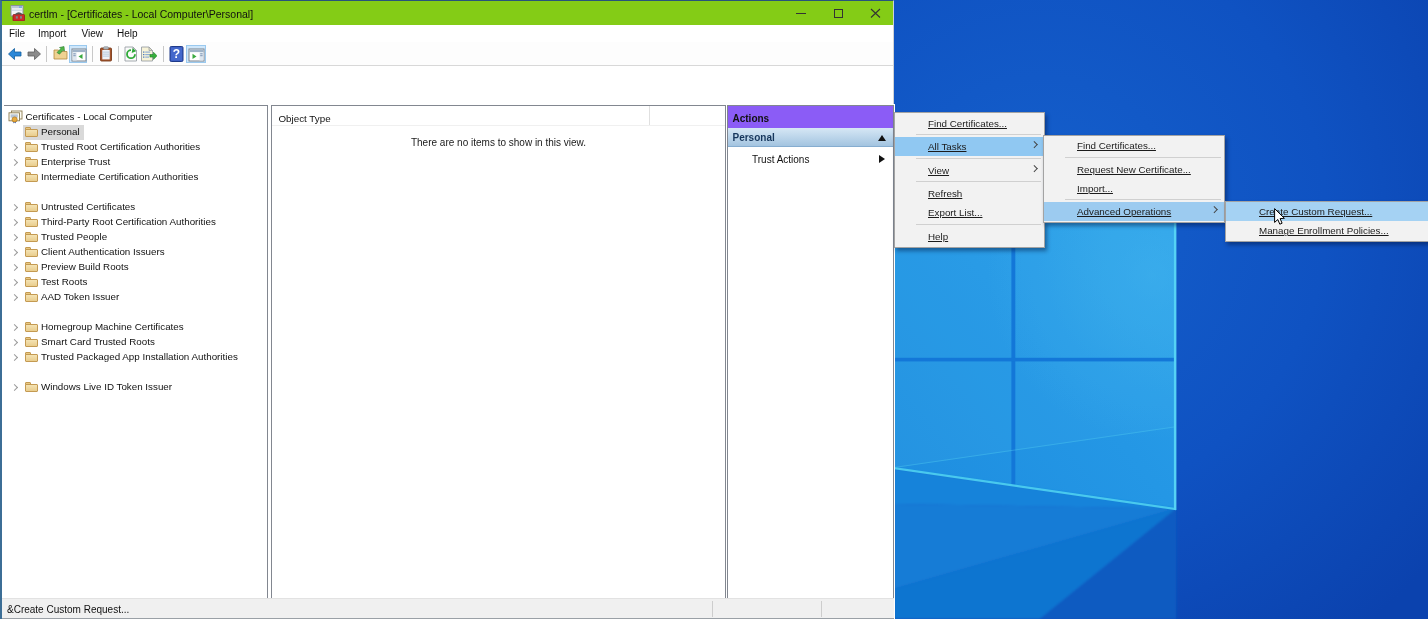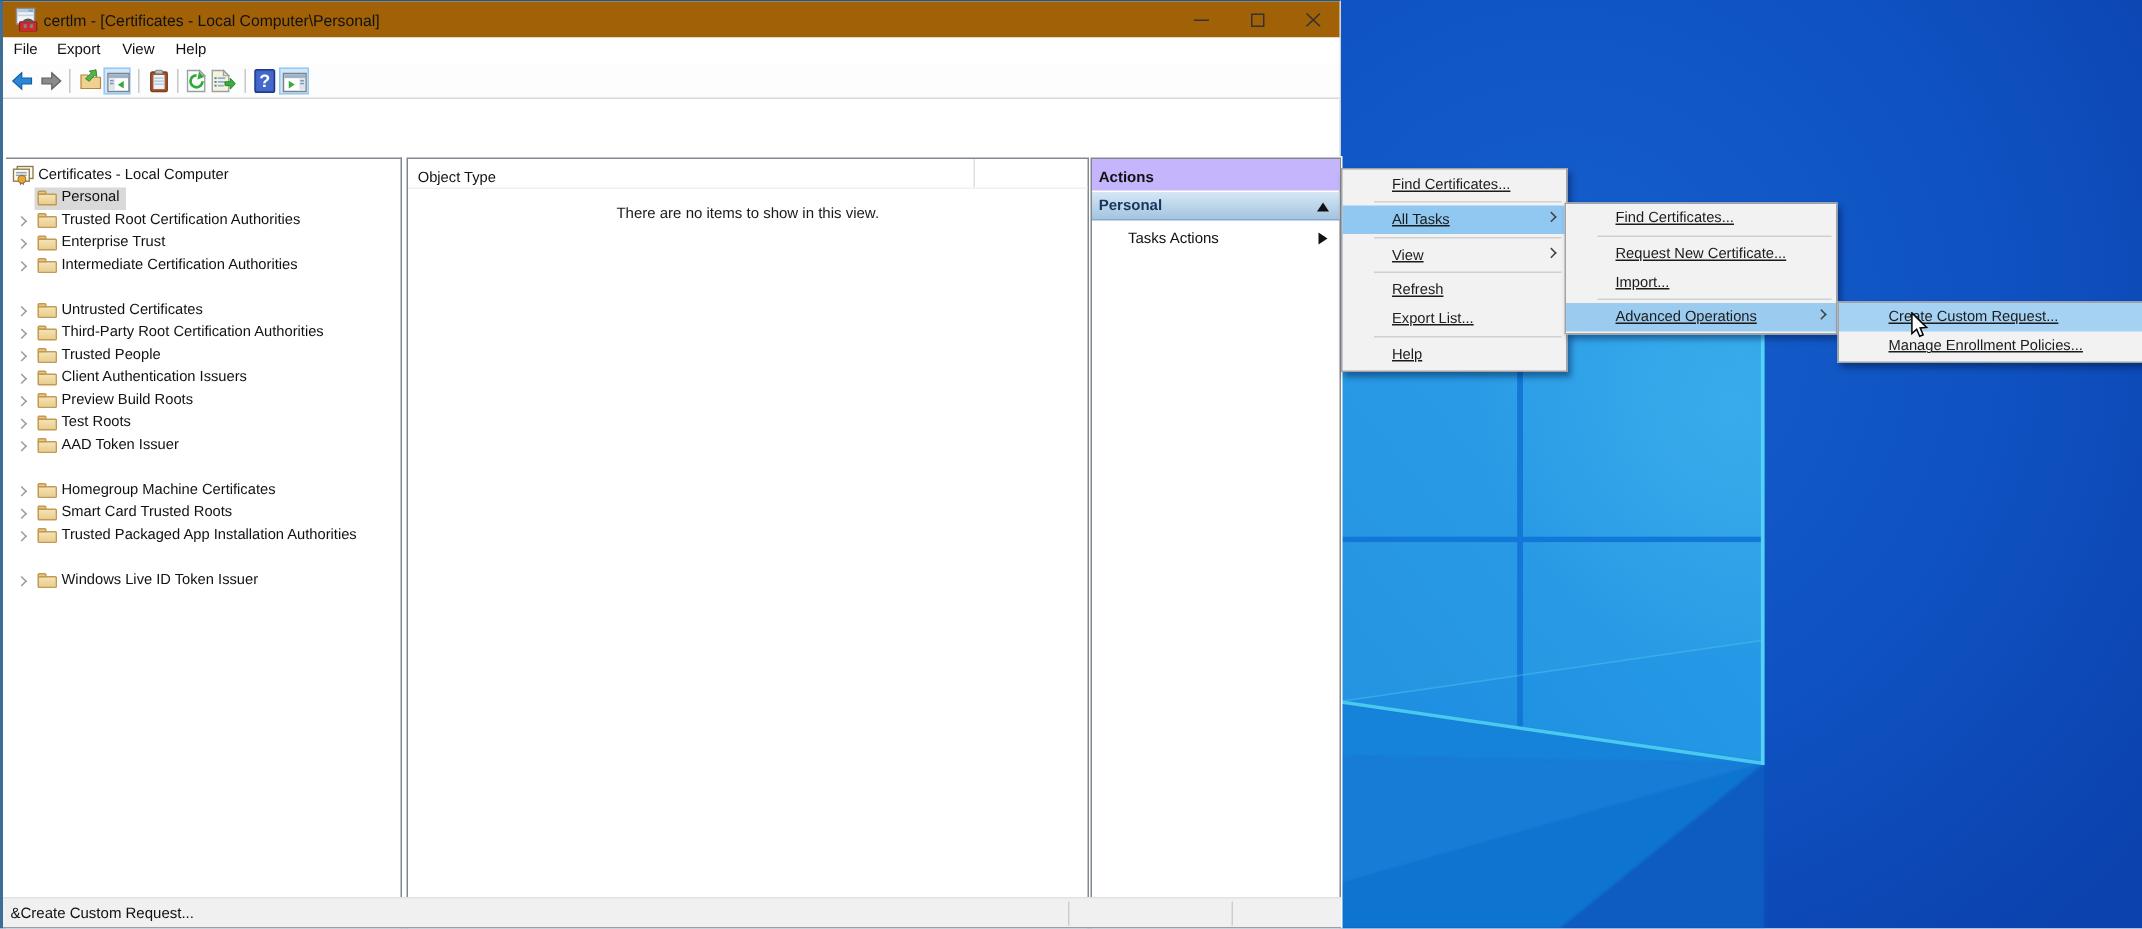--- a/index.html
+++ b/index.html
@@ -2,21 +2,21 @@
 <html><head>
 <meta charset="utf-8">
 <style>
 * { margin:0; padding:0; box-sizing:border-box; }
 html,body { width:1428px; height:619px; overflow:hidden; font-family:"Liberation Sans", sans-serif; }
 #stage { position:relative; width:1428px; height:619px; overflow:hidden; background:#0c4da8; }
 #wallpaper { position:absolute; left:0; top:0; }
 
 #win { position:absolute; left:0; top:0; width:894px; height:619px; background:#fff;
   border-top:1.5px solid #28547c; border-left:2px solid #3c6e96; border-right:1px solid #cfd2d6; }
-#titlebar { position:absolute; left:0; top:0; width:100%; height:24px; background:#a16207; }
+#titlebar { position:absolute; left:0; top:0; width:100%; height:24px; background:#84cc16; }
 #titletext { position:absolute; left:27px; top:7px; font-size:10.5px; color:#111; letter-spacing:0px; }
 .caption { position:absolute; top:0; width:30px; height:24px; }
 #menubar { position:absolute; left:0; top:24px; width:100%; height:17px; background:#fff; font-size:10px; color:#111; }
 .mi { position:absolute; top:3px; }
 #toolbar { position:absolute; left:0; top:41px; width:100%; height:24px; background:#fdfdfd; border-bottom:1px solid #d8d8d8; }
 .tsep { position:absolute; top:4px; width:1px; height:16px; background:#c8c8c8; }
 .tbtn { position:absolute; top:3px; width:18px; height:18px; }
 .tbtn.hl { background:#cfe7fb; border:1px solid #9ac9ef; }
 
 #content { position:absolute; left:2px; top:66px; width:891px; height:531px; background:#fff;margin-top:37px; }
@@ -110,21 +110,21 @@
           </svg>
       </div>
       <div class="caption" style="left:860px">
         <svg width="30" height="24">
             <path d="M9,8 L18,16.5 M18,8 L9,16.5" stroke="#333" stroke-width="1.1"></path>
           </svg>
       </div>
     </div>
     <div id="menubar">
       <span class="mi" style="left:7px">File</span>
-      <span class="mi" style="left:36px">Export</span>
+      <span class="mi" style="left:36px">Import</span>
       <span class="mi" style="left:79.5px">View</span>
       <span class="mi" style="left:115px">Help</span>
     </div>
     <div id="toolbar">
       <svg width="16" height="16" viewBox="0 0 16 16" style="position:absolute;left:5px;top:4px">
         <path d="M7.5,2.5 L1.5,8 L7.5,13.5 L7.5,10 L14,10 L14,6 L7.5,6 Z" fill="#2a87d8" stroke="#135f9e" stroke-width="0.8"></path>
       </svg>
       <svg width="16" height="16" viewBox="0 0 16 16" style="position:absolute;left:24px;top:4px">
         <path d="M8.5,2.5 L14.5,8 L8.5,13.5 L8.5,10 L2,10 L2,6 L8.5,6 Z" fill="#8b8b8b" stroke="#5e5e5e" stroke-width="0.8"></path>
       </svg>
@@ -319,28 +319,28 @@
             <span class="lbl" style="left:37px">Windows Live ID Token Issuer</span>
           </div>
       </div>
       <div id="midpane">
         <div style="position:absolute;left:6.5px;top:7px;font-size:9.8px;color:#111">Object Type</div>
         <div style="position:absolute;left:377px;top:0px;width:1px;height:19px;background:#e0e0e0"></div>
         <div style="position:absolute;left:0;top:19px;width:100%;height:1px;background:#f0f0f0"></div>
         <div style="position:absolute;left:0;top:31px;width:100%;text-align:center;font-size:10px;color:#1a1a1a">There are no items to show in this view.</div>
       </div>
       <div id="actpane">
-        <div style="position:absolute;left:0;top:0;width:100%;height:21px;background:#c4b5fd">
+        <div style="position:absolute;left:0;top:0;width:100%;height:39px;background:#8b5cf6">
             <span style="position:absolute;left:4.5px;top:7px;font-weight:bold;font-size:10px;color:#111">Actions</span>
           </div>
         <div id="acthdr" style="position:absolute;left:0;top:21.5px;width:100%;height:19.5px;background:linear-gradient(#d6e7f5,#a3c4e0);border-bottom:1px solid #86add0">
           <span style="position:absolute;left:4.5px;top:4px;font-weight:bold;font-size:10px;color:#16365c">Personal</span>
           <span style="position:absolute;right:7px;top:7px;width:0;height:0;border-left:4.5px solid transparent;border-right:4.5px solid transparent;border-bottom:6px solid #111"></span>
         </div>
-        <div style="position:absolute;left:24px;top:47.5px;font-size:10px;color:#111">Tasks Actions</div>
+        <div style="position:absolute;left:24px;top:47.5px;font-size:10px;color:#111">Trust Actions</div>
         <span style="position:absolute;right:8px;top:48.5px;width:0;height:0;border-top:4.5px solid transparent;border-bottom:4.5px solid transparent;border-left:6px solid #111"></span>
       </div>
     </div>
     <div id="statusbar">
       <span class="stxt">&amp;Create Custom Request...</span>
       <span class="ssep" style="left:710px"></span>
       <span class="ssep" style="left:819px"></span>
     </div>
     <div id="winbottom"></div>
   </div>

